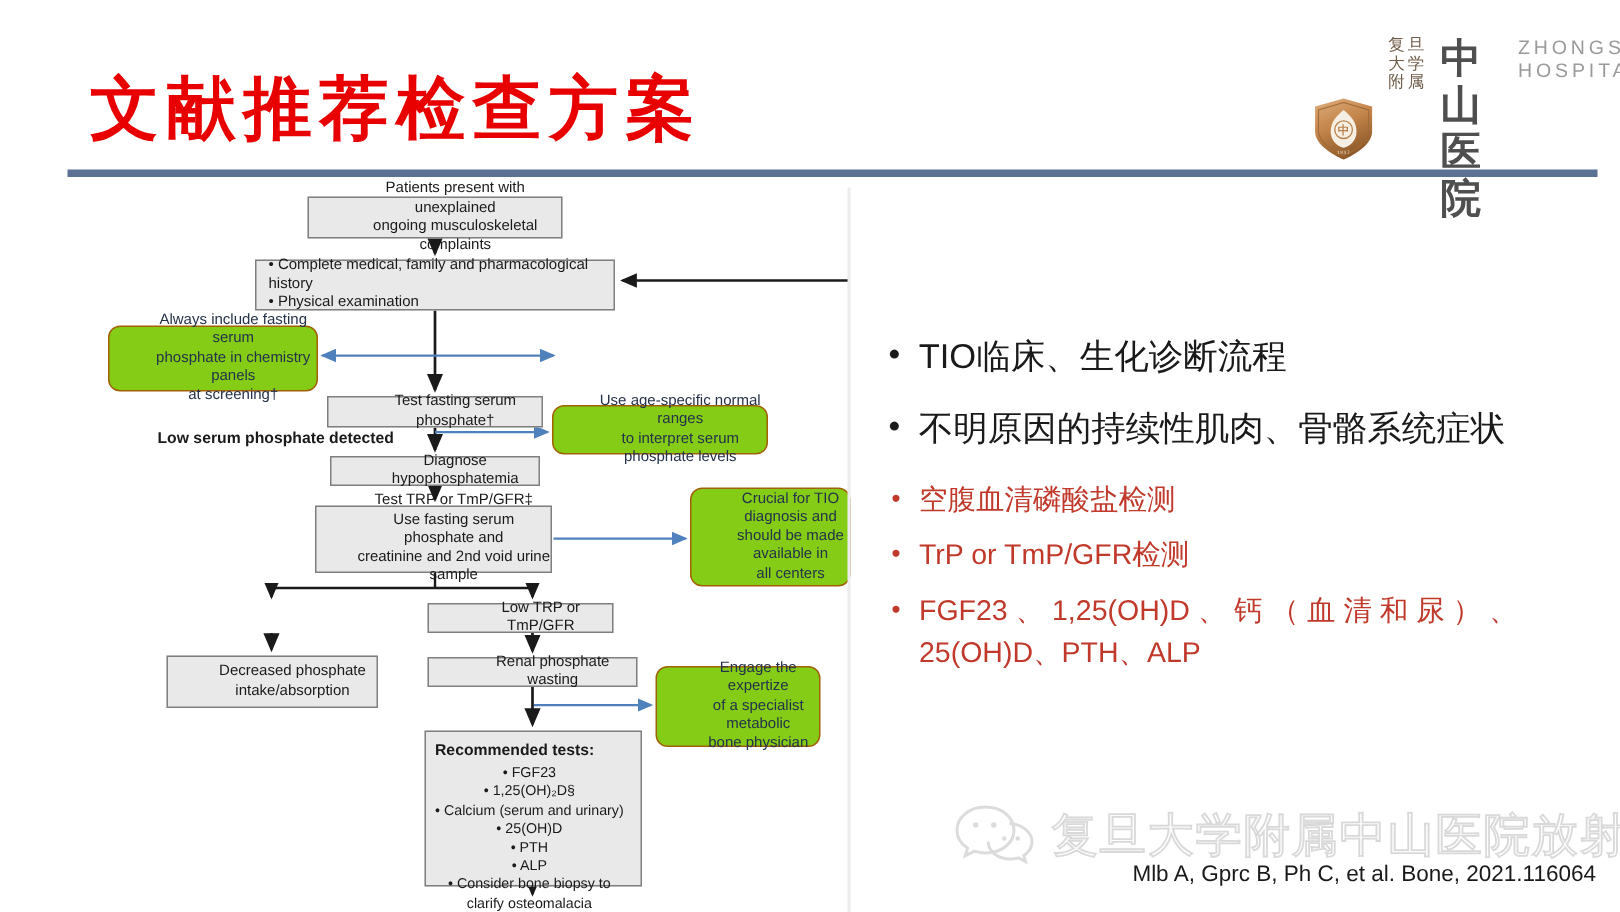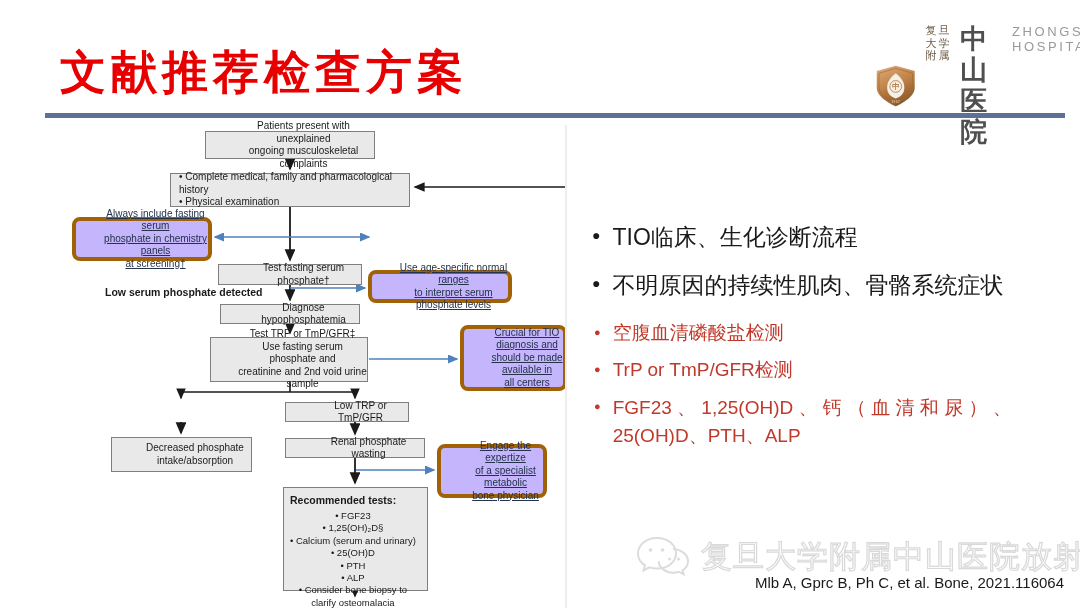--- a/index.html
+++ b/index.html
@@ -31,21 +31,21 @@
   
   .flow{left:65px;top:125px;width:505px;height:483px;}
   .fc-arrows{position:absolute;left:0;top:0;width:505px;height:483px;}
   .fbox{
     position:absolute;box-sizing:border-box;
     font-size:10px;line-height:1.25;color:#1a1a1a;
     display:flex;align-items:center;justify-content:center;
     text-align:center;white-space:pre-line;padding-left:27px;
   }
   .gray{background:#e9e9e9;border:1px solid #7f7f7f;}
-  .blue{background:#c4b5fd;border:4px solid #a16207;border-radius:8px;color:#24324a;text-decoration:underline;}
+  .blue{background:#84cc16;border:1px solid #a16207;border-radius:8px;color:#24324a;}
   .leftalign{justify-content:flex-start;text-align:left;padding-left:8px;padding-right:4px;}
   .flabel{
     position:absolute;font-size:10.5px;font-weight:bold;color:#1a1a1a;
     text-align:left;white-space:nowrap;
   }
   .rec-box{flex-direction:column;align-items:flex-start;justify-content:flex-start;
     padding:6px 6px;text-align:left;}
   .rec-title{font-weight:bold;font-size:10.5px;margin-bottom:3px;}
   .rec-items{font-size:9.5px;line-height:1.3;white-space:pre-line;text-align:center;}
   .fig-edge{left:565px;top:125px;width:2px;height:483px;background:#ededed;}

